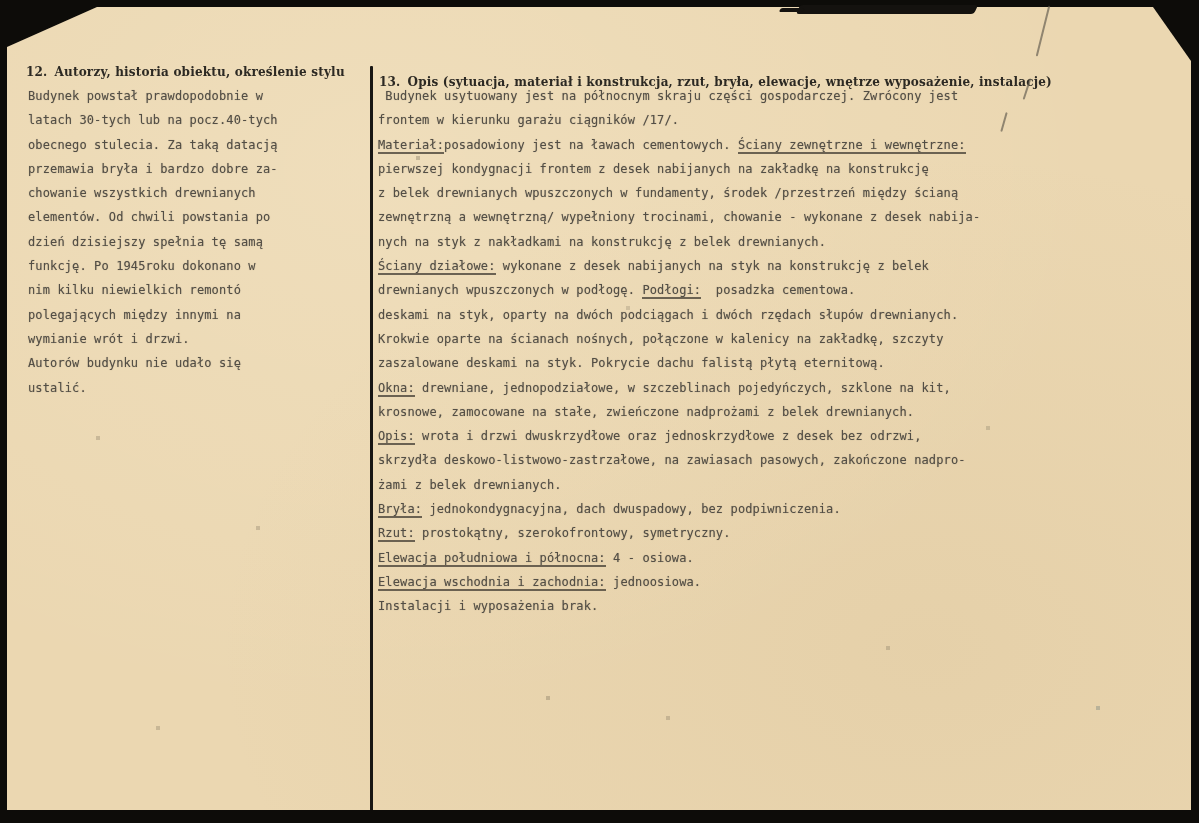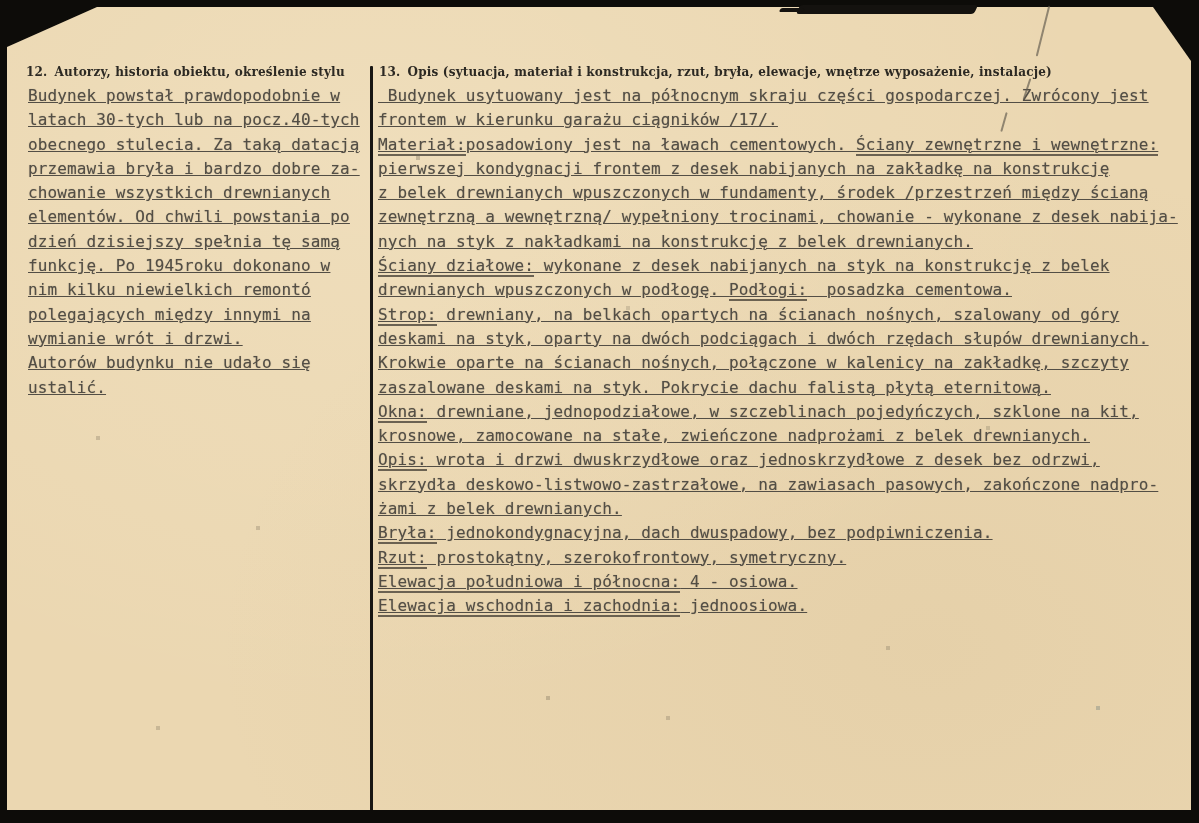--- a/index.html
+++ b/index.html
@@ -18,24 +18,23 @@
     padding-left:43px;
   }
   .col-header{
     position:absolute;white-space:nowrap;
     font-family:"DejaVu Serif", serif;font-weight:bold;
     font-size:12px;color:#2c2923;letter-spacing:0.2px;
   }
   .hnum{margin-right:7px;}
   .typewriter{
     position:absolute;
-    font-size:16px;line-height:24.3px;letter-spacing:0.12px;
+    font-size:12px;line-height:24.3px;letter-spacing:0.12px;
     color:#534e45;
     text-shadow:0 0 1px rgba(83,78,69,0.45);
-    text-decoration:underline;
   }
   .tline{white-space:pre;height:24.3px;}
   .tline .u{
     border-bottom:2px solid rgba(70,64,54,0.78);
     padding-bottom:0px;
   }
   .divider{
     position:absolute;left:363px;top:59px;width:3px;height:746px;
     background:#181613;border-radius:1px;
   }
@@ -90,47 +89,47 @@
         <div class="tline"><span>funkcję. Po 1945roku dokonano w</span></div>
         <div class="tline"><span>nim kilku niewielkich remontó</span></div>
         <div class="tline"><span>polegających między innymi na</span></div>
         <div class="tline"><span>wymianie wrót i drzwi.</span></div>
         <div class="tline"><span>Autorów budynku nie udało się</span></div>
         <div class="tline"><span>ustalić.</span></div>
       </div>
 
     <div class="divider"></div>
 
-    <div class="col-header" style="left:372px;top:58px;">
+    <div class="col-header" style="left:372px;top:68px;">
       <span class="hnum">13.</span><span>Opis (sytuacja, materiał i konstrukcja, rzut, bryła, elewacje, wnętrze wyposażenie, instalacje)</span>
     </div>
 
     <div class="typewriter" style="left:371px;top:77px;width:815px;">
         <div class="tline"><span> Budynek usytuowany jest na północnym skraju części gospodarczej. Zwrócony jest</span></div>
         <div class="tline"><span>frontem w kierunku garażu ciągników /17/.</span></div>
         <div class="tline"><span class="u">Materiał:</span><span>posadowiony jest na ławach cementowych. </span><span class="u">Ściany zewnętrzne i wewnętrzne:</span></div>
         <div class="tline"><span>pierwszej kondygnacji frontem z desek nabijanych na zakładkę na konstrukcję</span></div>
         <div class="tline"><span>z belek drewnianych wpuszczonych w fundamenty, środek /przestrzeń między ścianą</span></div>
         <div class="tline"><span>zewnętrzną a wewnętrzną/ wypełniony trocinami, chowanie - wykonane z desek nabija-</span></div>
         <div class="tline"><span>nych na styk z nakładkami na konstrukcję z belek drewnianych.</span></div>
         <div class="tline"><span class="u">Ściany działowe:</span><span> wykonane z desek nabijanych na styk na konstrukcję z belek</span></div>
         <div class="tline"><span>drewnianych wpuszczonych w podłogę. </span><span class="u">Podłogi:</span><span>  posadzka cementowa.</span></div>
-        <div class="tline"><span class="u">Strop:</span><span> drewniany, na belkach opartych na ścianach nośnych, szalowany od góry</span></div>
         <div class="tline"><span>deskami na styk, oparty na dwóch podciągach i dwóch rzędach słupów drewnianych.</span></div>
         <div class="tline"><span>Krokwie oparte na ścianach nośnych, połączone w kalenicy na zakładkę, szczyty</span></div>
         <div class="tline"><span>zaszalowane deskami na styk. Pokrycie dachu falistą płytą eternitową.</span></div>
         <div class="tline"><span class="u">Okna:</span><span> drewniane, jednopodziałowe, w szczeblinach pojedyńczych, szklone na kit,</span></div>
         <div class="tline"><span>krosnowe, zamocowane na stałe, zwieńczone nadprożami z belek drewnianych.</span></div>
         <div class="tline"><span class="u">Opis:</span><span> wrota i drzwi dwuskrzydłowe oraz jednoskrzydłowe z desek bez odrzwi,</span></div>
         <div class="tline"><span>skrzydła deskowo-listwowo-zastrzałowe, na zawiasach pasowych, zakończone nadpro-</span></div>
         <div class="tline"><span>żami z belek drewnianych.</span></div>
         <div class="tline"><span class="u">Bryła:</span><span> jednokondygnacyjna, dach dwuspadowy, bez podpiwniczenia.</span></div>
         <div class="tline"><span class="u">Rzut:</span><span> prostokątny, szerokofrontowy, symetryczny.</span></div>
         <div class="tline"><span class="u">Elewacja południowa i północna:</span><span> 4 - osiowa.</span></div>
         <div class="tline"><span class="u">Elewacja wschodnia i zachodnia:</span><span> jednoosiowa.</span></div>
+        <div class="tline"><span>Instalacji i wyposażenia brak.</span></div>
       </div>
   </div>
 
   <div class="smudge"></div>
   <div class="pen-mark m1"></div>
   <div class="pen-mark m2"></div>
   <div class="pen-mark m3"></div>
 
 </div>
 

